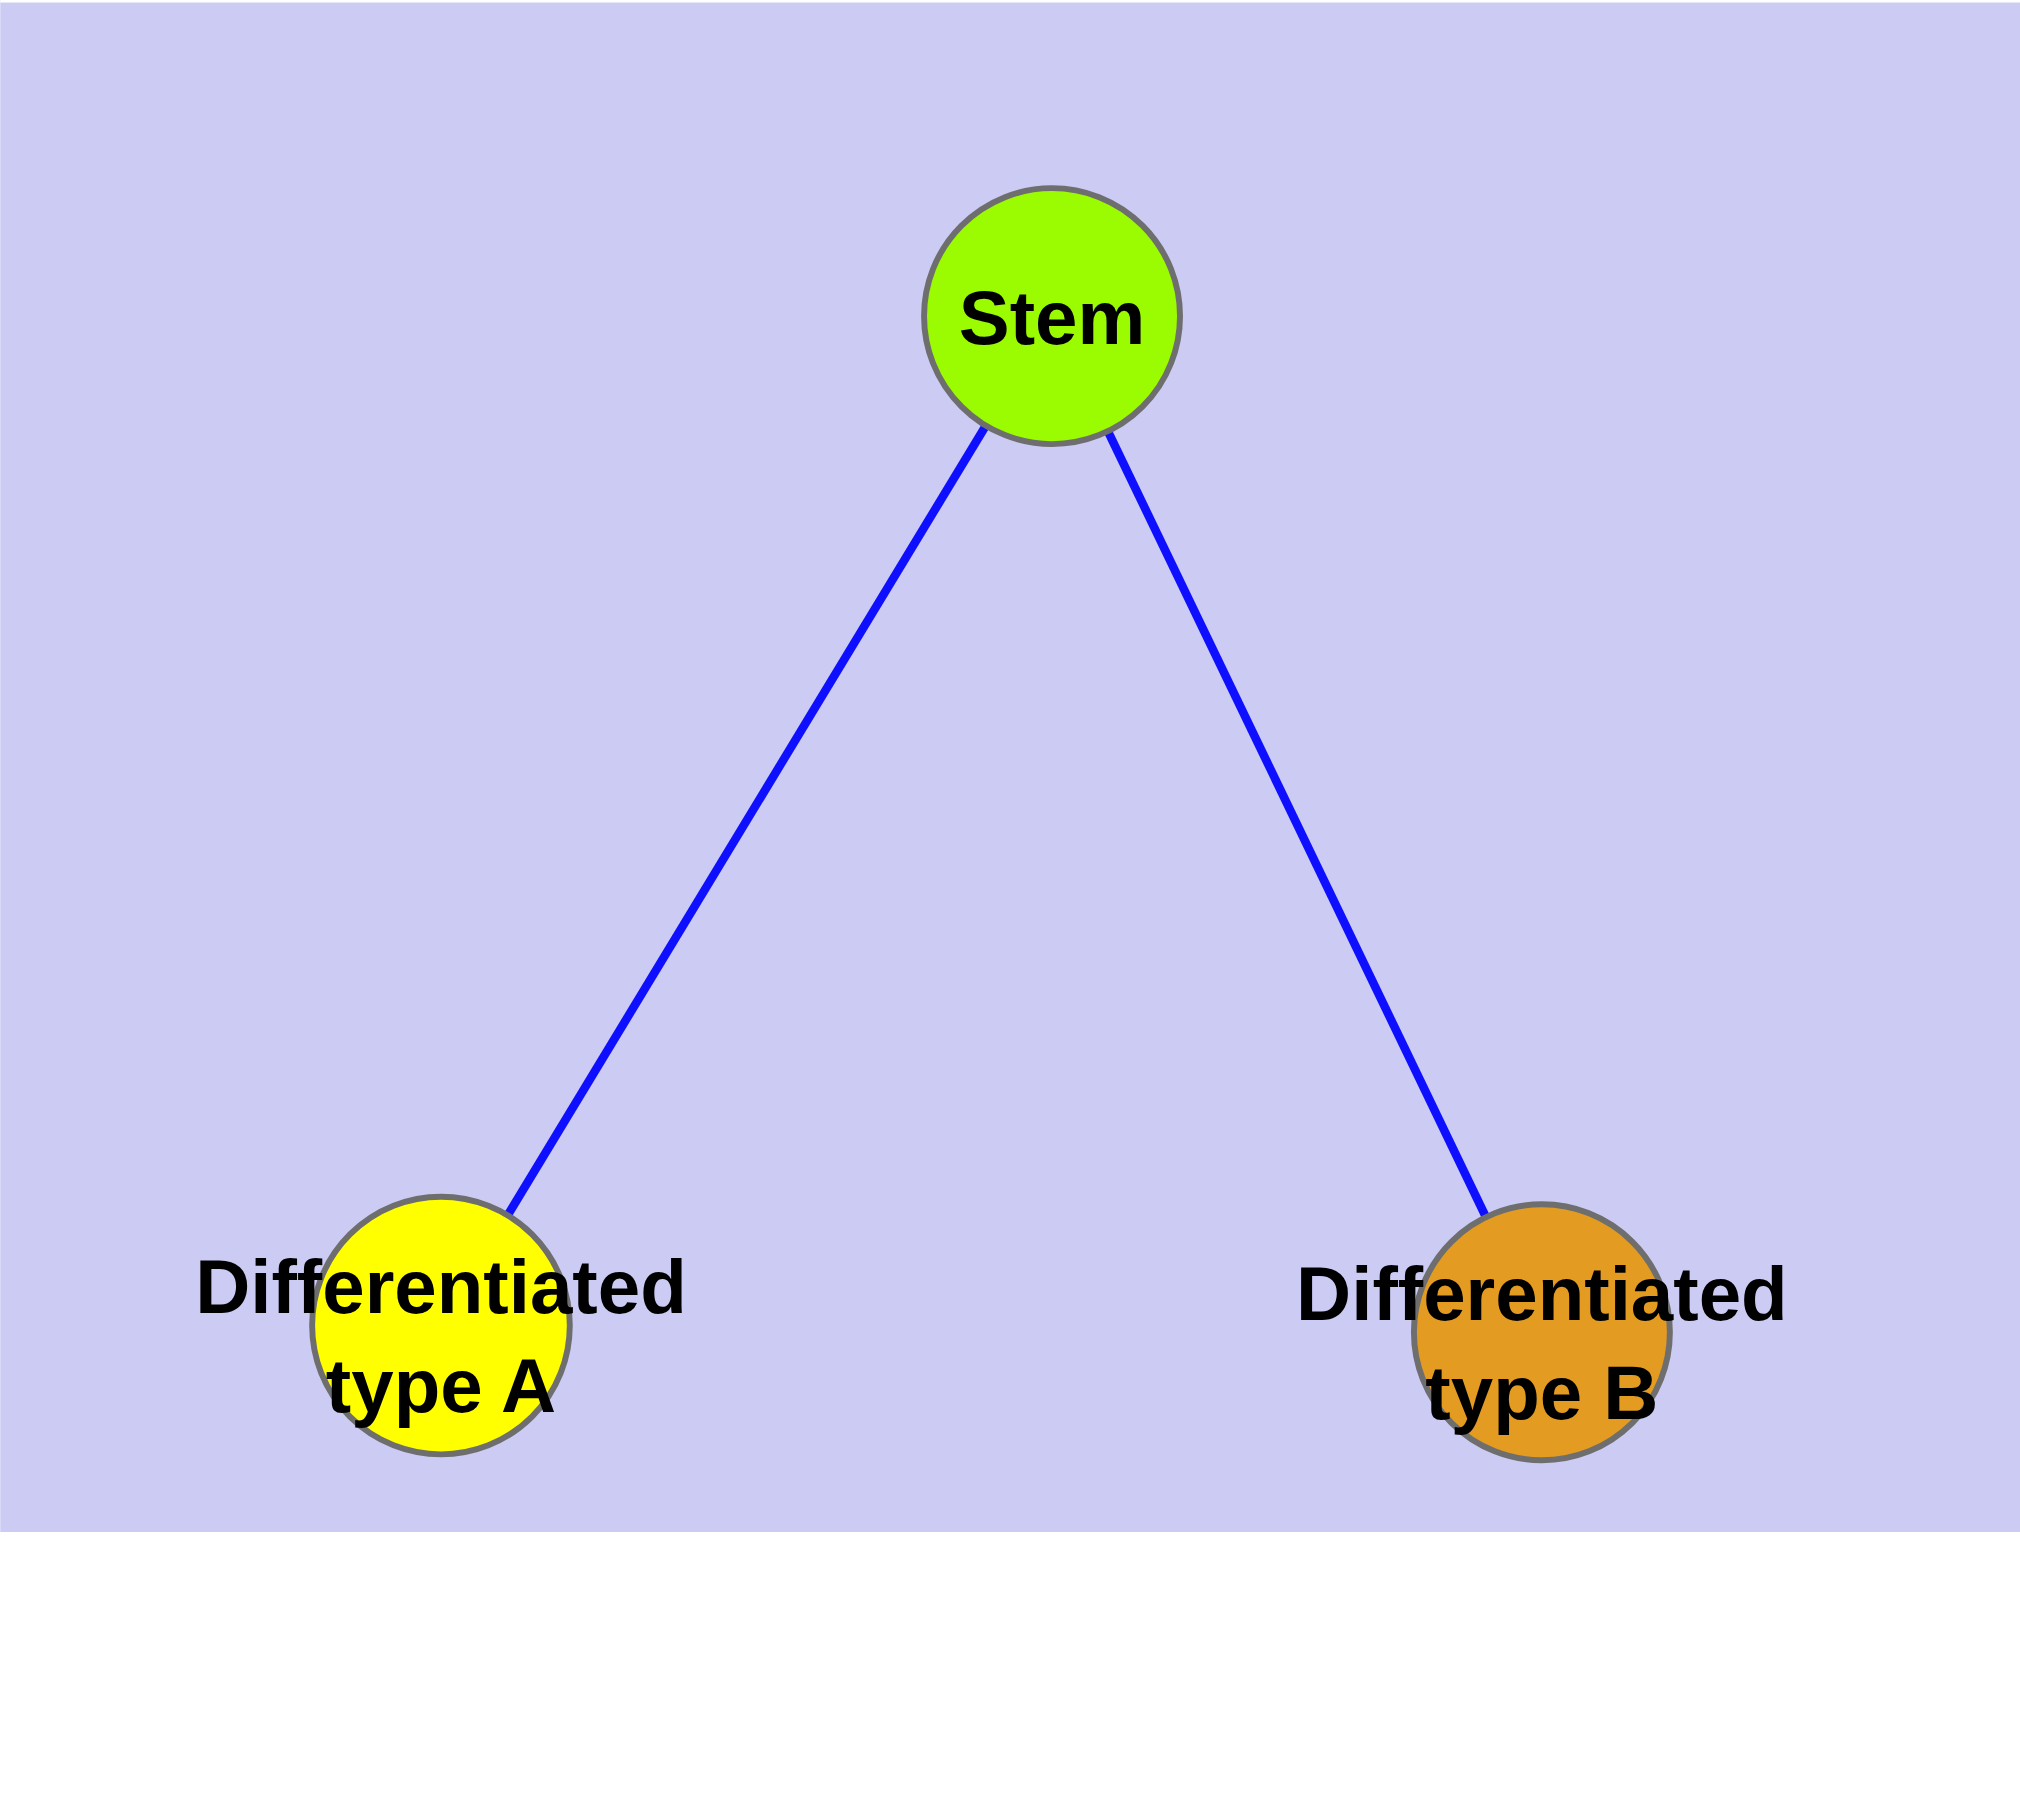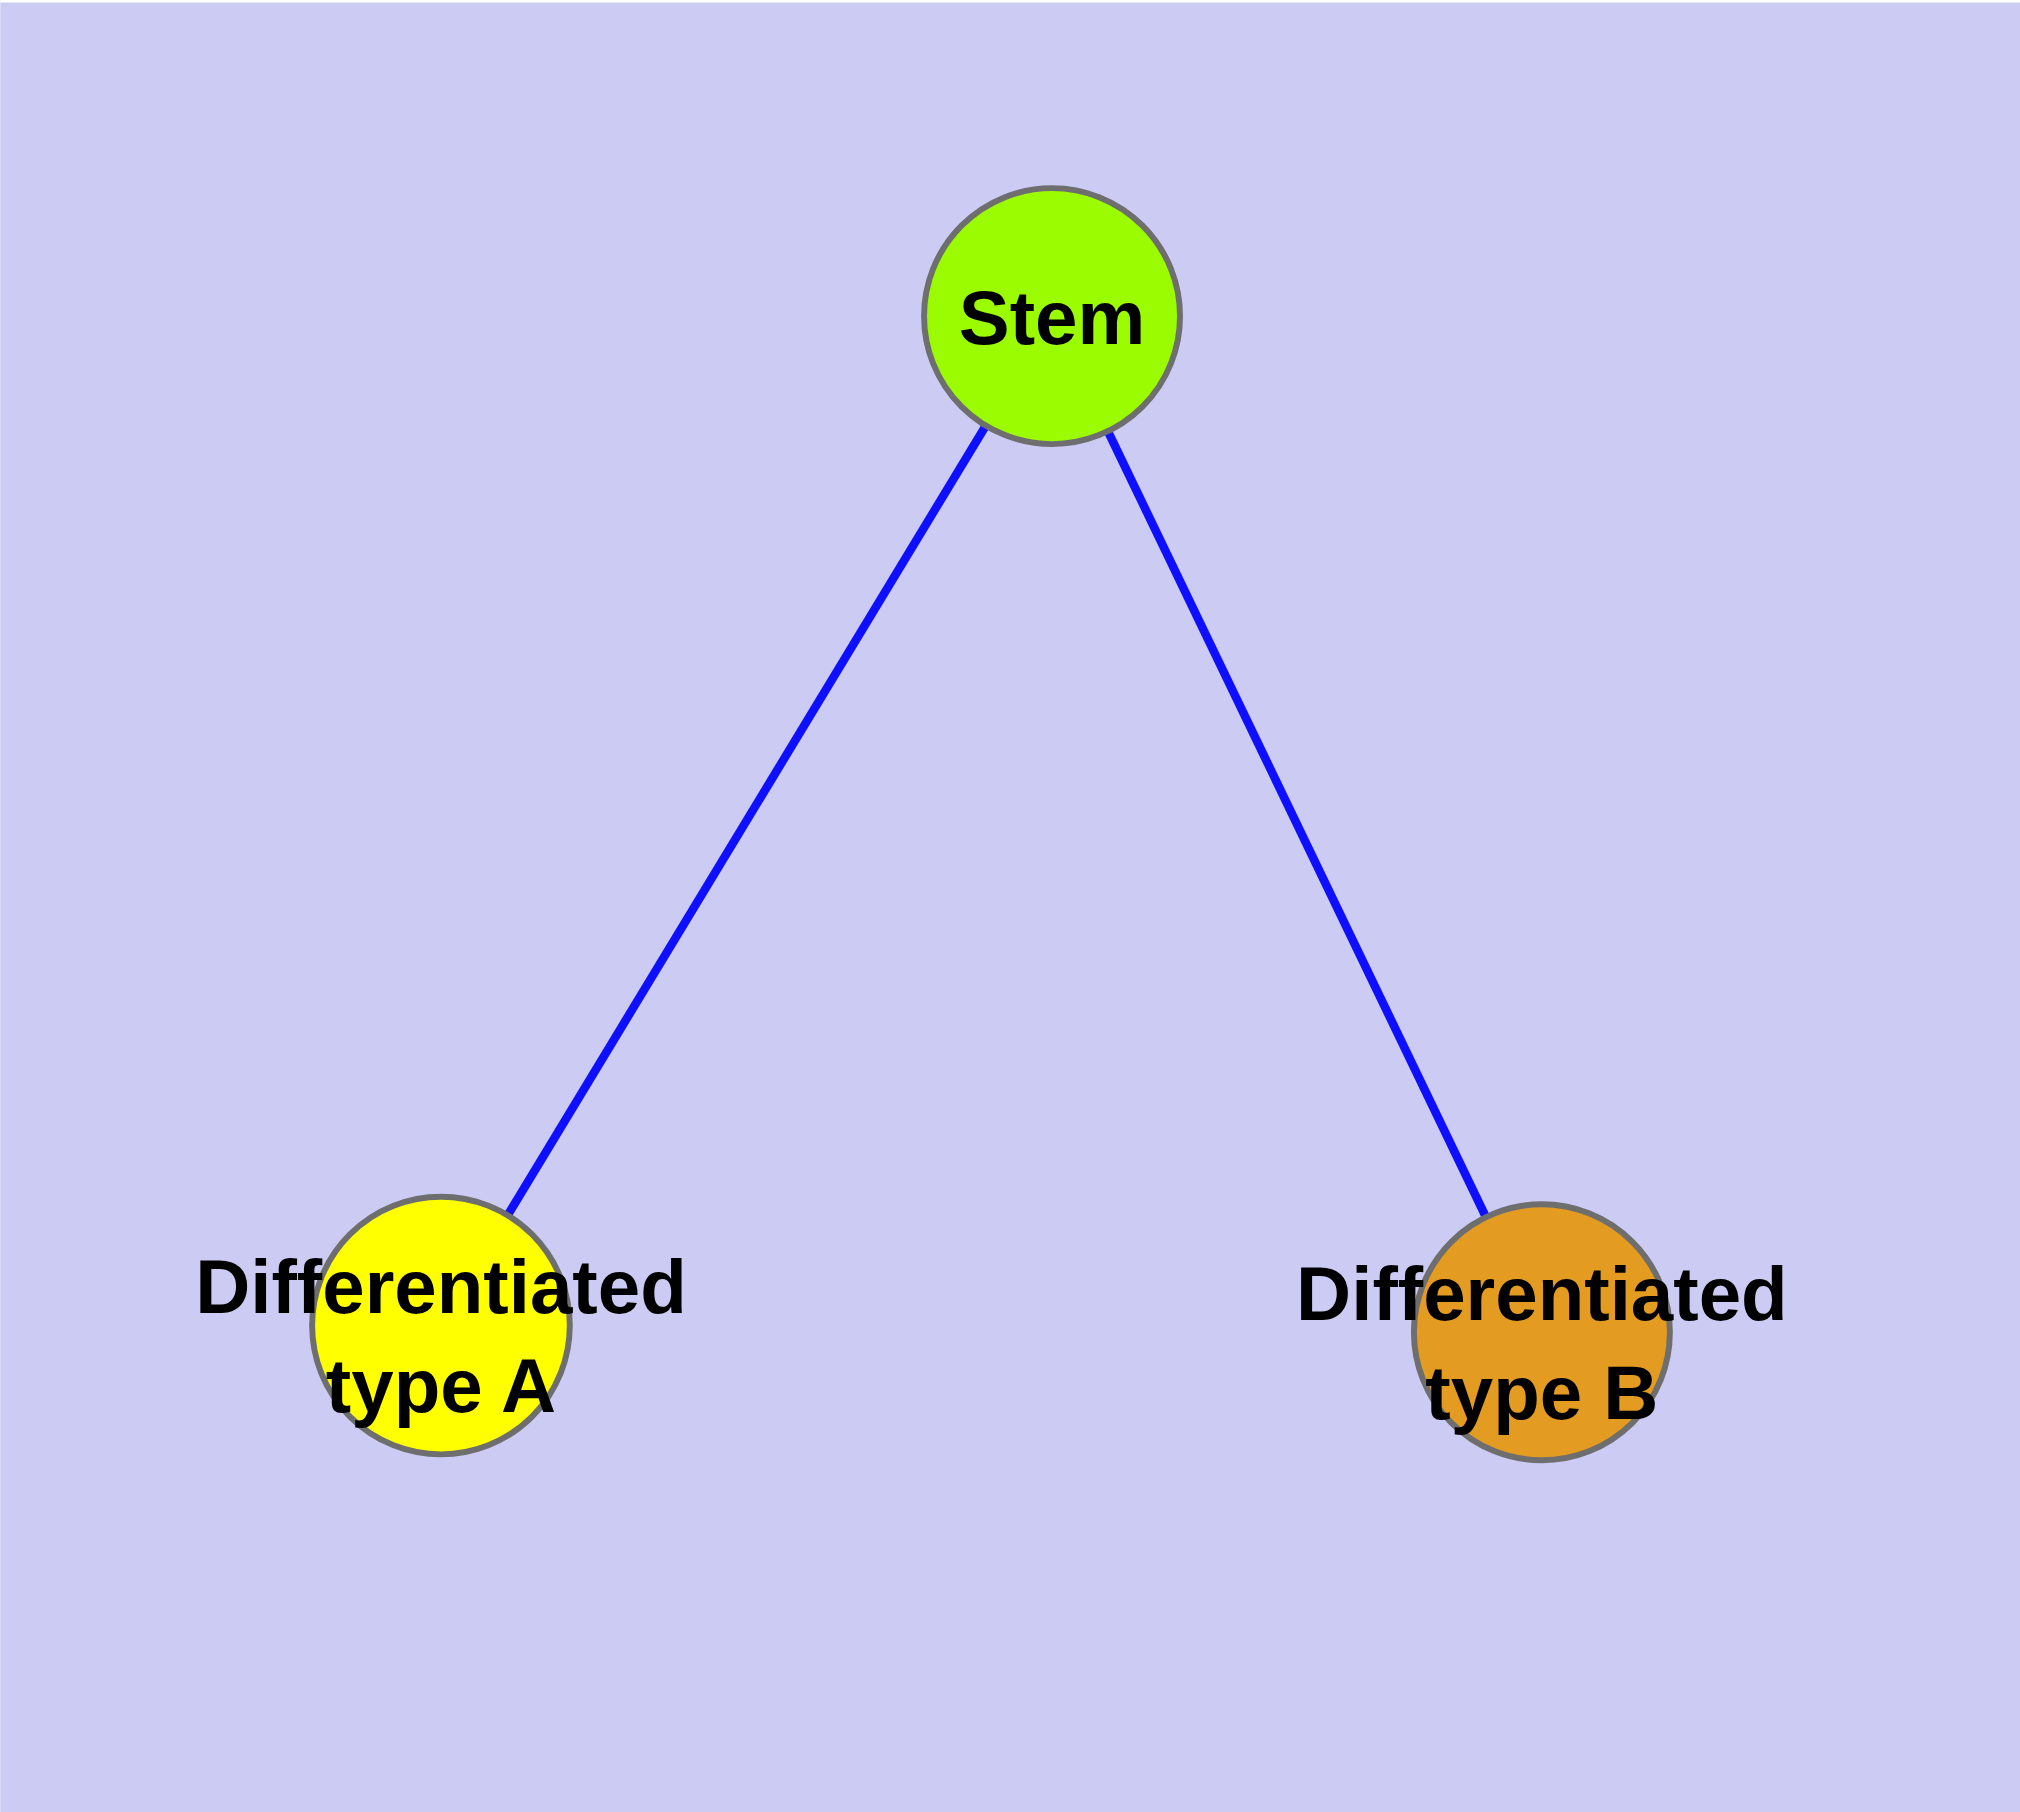--- a/index.html
+++ b/index.html
@@ -3,21 +3,21 @@
 <meta charset="utf-8">
 <style>
   html, body {
     margin: 0;
     padding: 0;
     background: #ffffff;
   }
   .stage {
     position: relative;
     width: 2021px;
-    height: 1812px;
+    height: 1532px;
     overflow: hidden;
   }
   svg.graph {
     display: block;
     width: 2021px;
     height: 1812px;
   }
   .node-label {
     font-family: "Liberation Sans", "DejaVu Sans", sans-serif;
     font-weight: bold;

